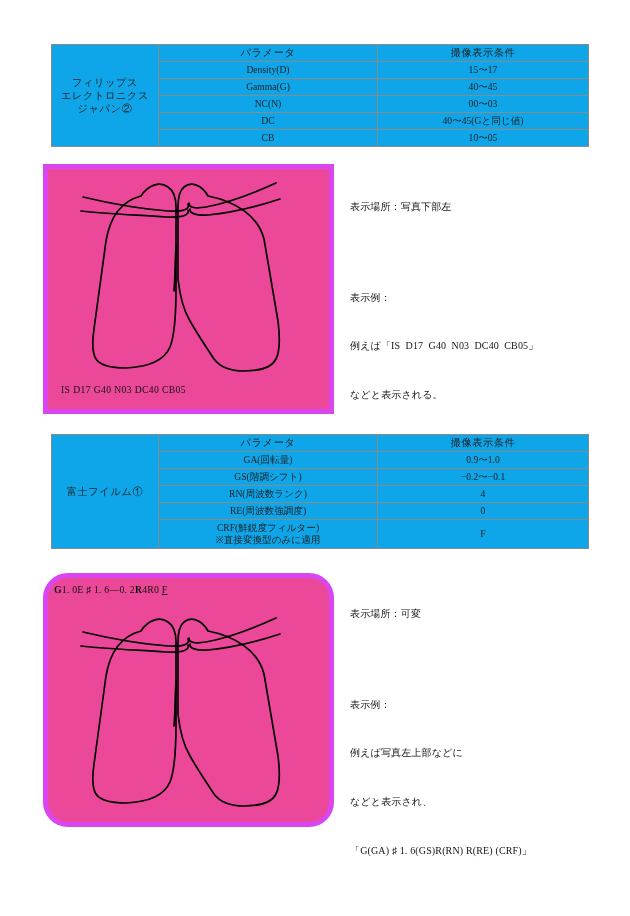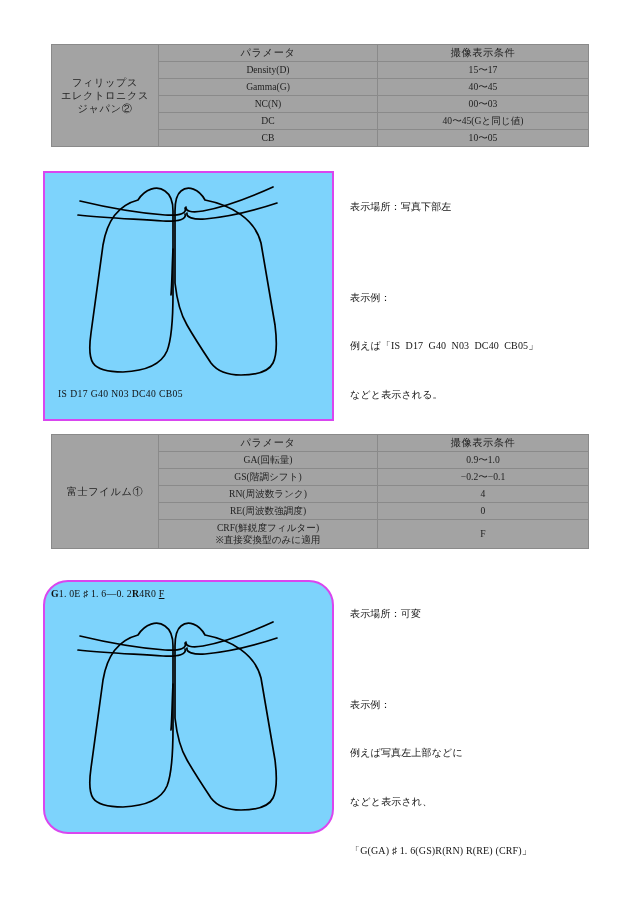--- a/index.html
+++ b/index.html
@@ -28,21 +28,21 @@
     table-layout: fixed;
     font-size: 9.6px;
   }
   .spec-table td {
     border: 1px solid #8a8a8a;
     text-align: center;
     vertical-align: middle;
     padding: 1px 2px;
     line-height: 1.28;
     color: #1f1f1f;
-    background: #a3a3a3;
+    background: #0ea5e9;
   }
   .col-vendor { width: 107px; }
   .col-param  { width: 219px; }
   .col-cond   { width: 211px; }
 
   .vendor-cell {
     font-size: 10.2px;
     letter-spacing: 0.6px;
     line-height: 1.5;
   }
@@ -52,25 +52,24 @@
   }
   .row-h { height: 17px; }
   .row-h2 { height: 29px; }
 
   #table-philips { left: 51px; top: 44px; }
   #table-fuji    { left: 51px; top: 434px; }
 
   
   .figure-box {
     position: absolute;
-    border: 2px solid #d946ef;
-    background: #7dd3fc;
+    border: 5px solid #d946ef;
+    background: #ec4899;
     box-sizing: border-box;
     overflow: hidden;
-    margin-top: 7px;
   }
   #figure-box-1 { left: 43px; top: 164px; width: 291px; height: 250px; }
   #figure-box-2 { left: 43px; top: 573px; width: 291px; height: 254px; border-radius: 25px; }
 
   .fig-svg {
     position: absolute;
     left: 0;
     top: 0;
   }
 

